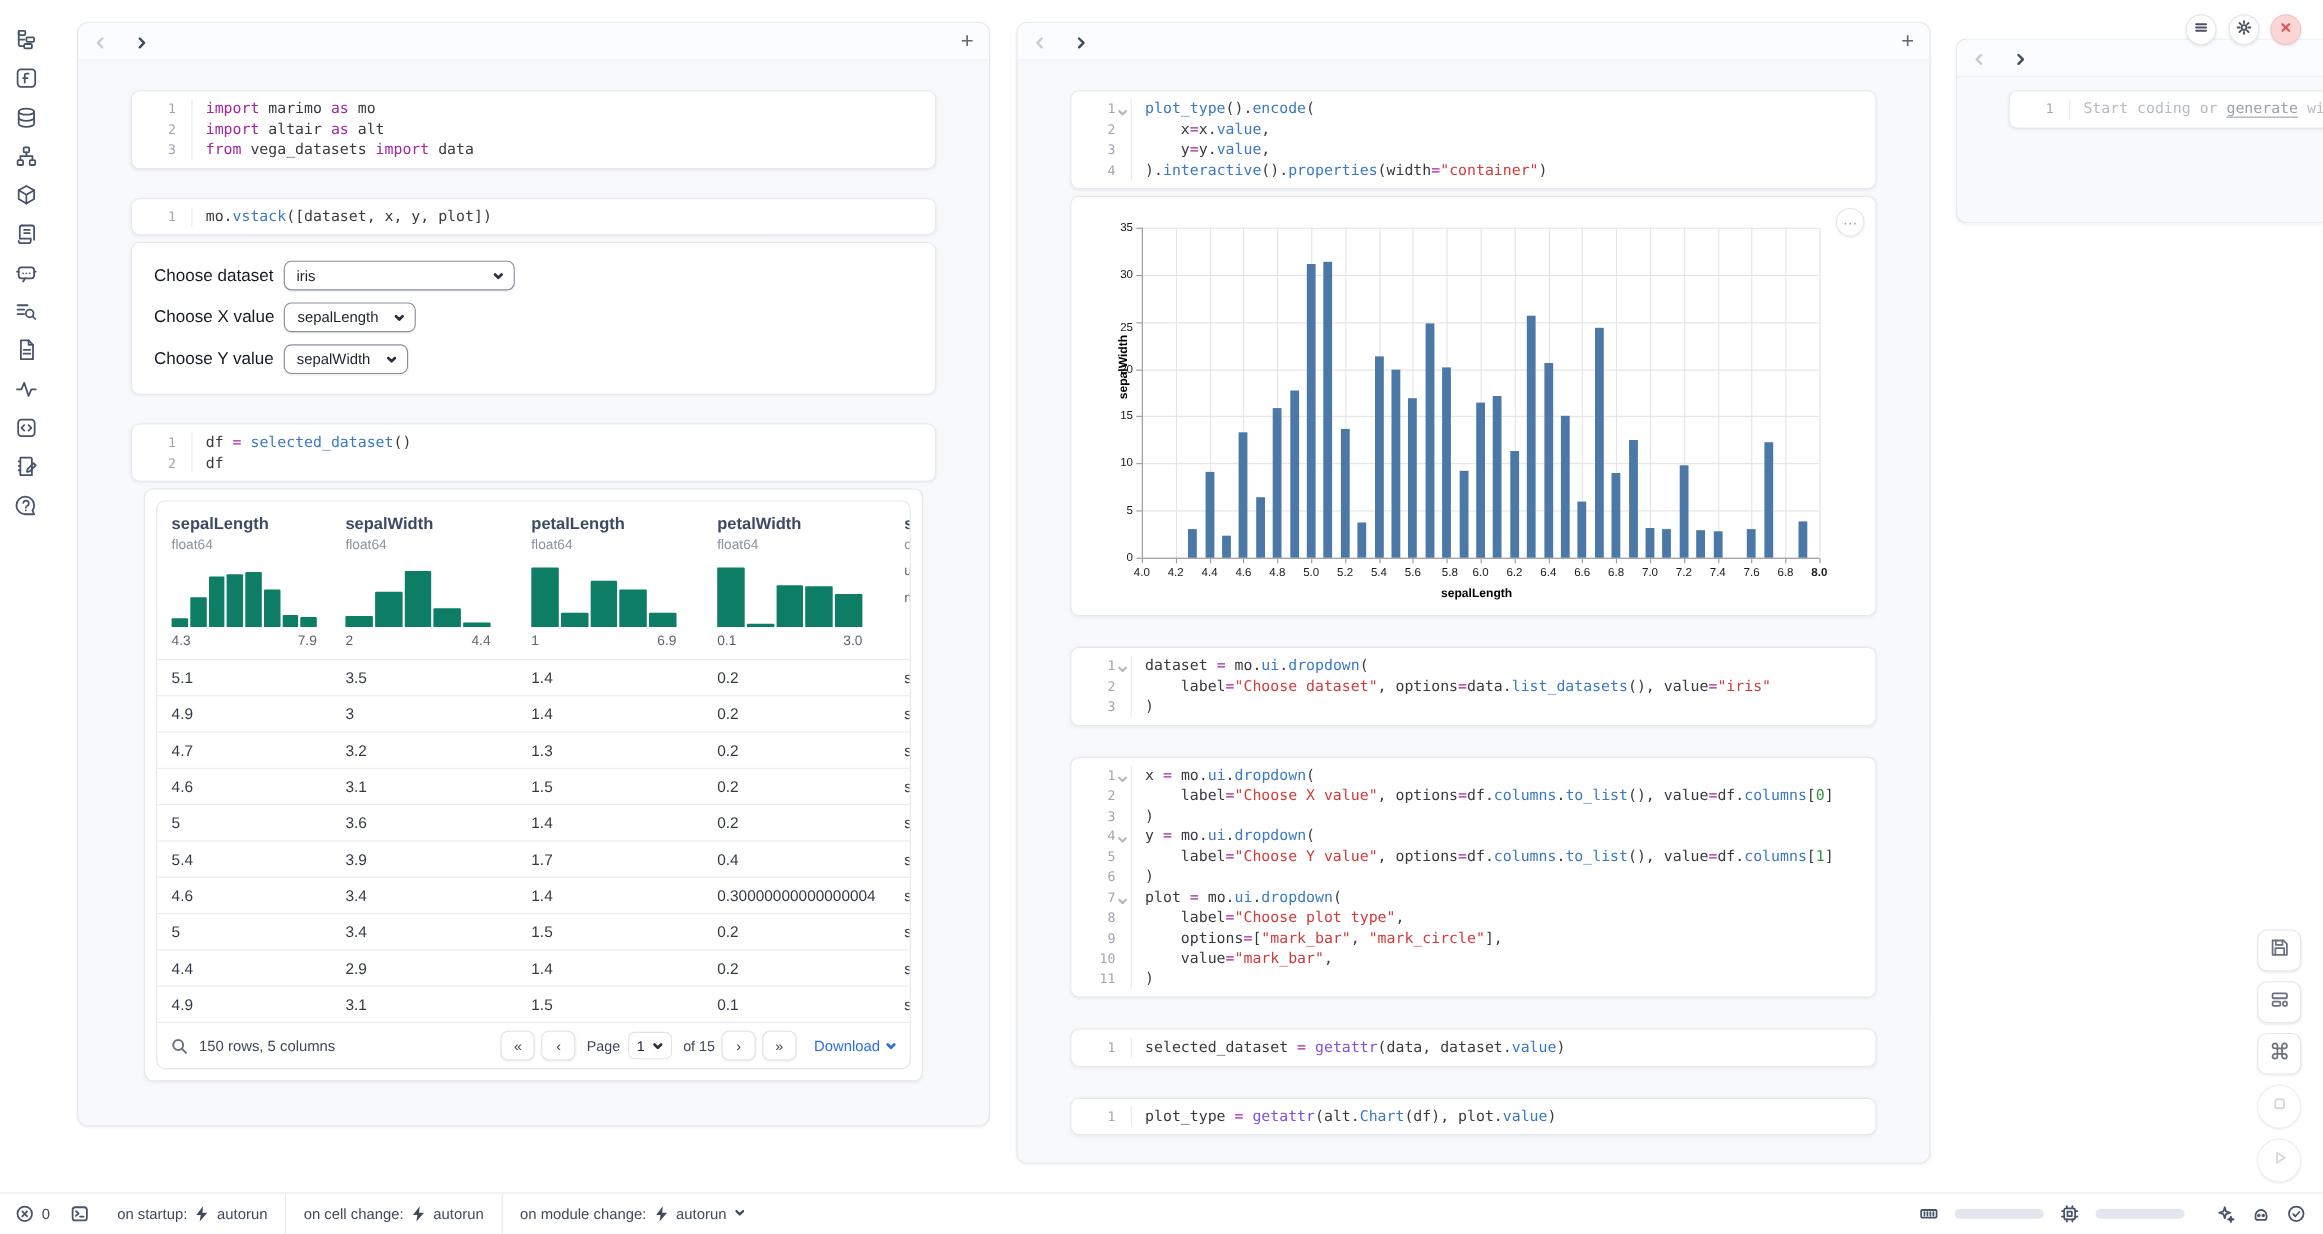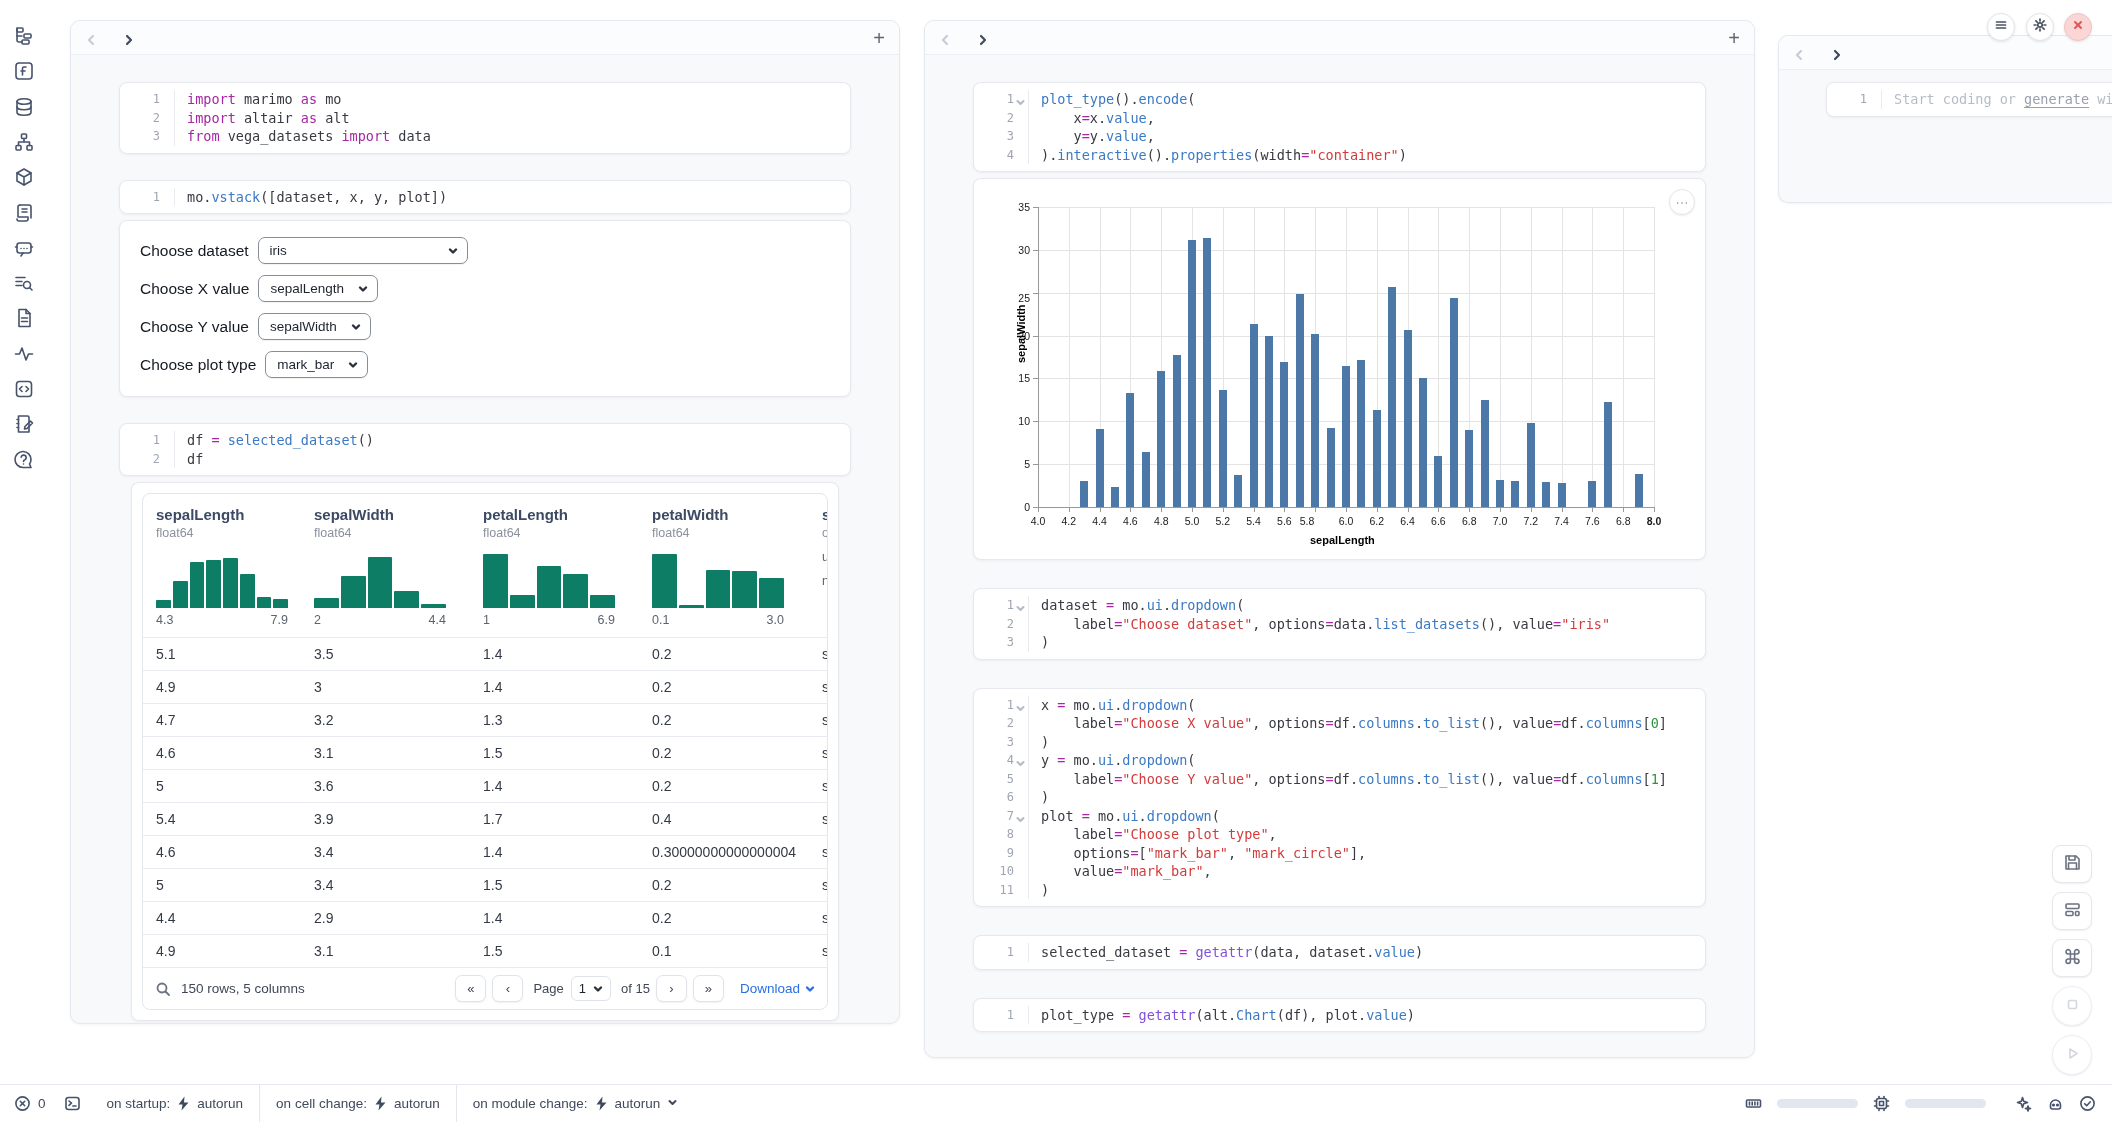--- a/index.html
+++ b/index.html
@@ -247,31 +247,20 @@
                   <svg viewBox="0 0 10 10">
                     <polyline points="2,3.5 5,6.5 8,3.5"></polyline>
                   </svg>
                 </span>
               </span>
             </div>
             <div class="formrow">
               <span class="flabel">Choose Y value</span>
               <span class="fselect">
                 <span>sepalWidth</span>
-                <span class="chev">
-                  <svg viewBox="0 0 10 10">
-                    <polyline points="2,3.5 5,6.5 8,3.5"></polyline>
-                  </svg>
-                </span>
-              </span>
-            </div>
-            <div class="formrow">
-              <span class="flabel">Choose plot type</span>
-              <span class="fselect">
-                <span>mark_bar</span>
                 <span class="chev">
                   <svg viewBox="0 0 10 10">
                     <polyline points="2,3.5 5,6.5 8,3.5"></polyline>
                   </svg>
                 </span>
               </span>
             </div>
           </div>
         </div>
         <div class="codecell">
@@ -485,21 +474,21 @@
               <div class="tickmark" style="left: 236.8px; top: 316px; width: 1px; height: 5px;"></div>
               <div class="xtick" style="left: 221.8px; top: 324px;">5.2</div>
               <div class="gridv" style="left: 267.6px; top: 16px; height: 300px;"></div>
               <div class="tickmark" style="left: 267.6px; top: 316px; width: 1px; height: 5px;"></div>
               <div class="xtick" style="left: 252.6px; top: 324px;">5.4</div>
               <div class="gridv" style="left: 298.4px; top: 16px; height: 300px;"></div>
               <div class="tickmark" style="left: 298.4px; top: 316px; width: 1px; height: 5px;"></div>
               <div class="xtick" style="left: 283.4px; top: 324px;">5.6</div>
               <div class="gridv" style="left: 329.2px; top: 16px; height: 300px;"></div>
               <div class="tickmark" style="left: 329.2px; top: 316px; width: 1px; height: 5px;"></div>
-              <div class="xtick" style="left: 306px; top: 324px;">5.8</div>
+              <div class="xtick" style="left: 317px; top: 324px;">5.8</div>
               <div class="gridv" style="left: 360px; top: 16px; height: 300px;"></div>
               <div class="tickmark" style="left: 360px; top: 316px; width: 1px; height: 5px;"></div>
               <div class="xtick" style="left: 345px; top: 324px;">6.0</div>
               <div class="gridv" style="left: 390.8px; top: 16px; height: 300px;"></div>
               <div class="tickmark" style="left: 390.8px; top: 316px; width: 1px; height: 5px;"></div>
               <div class="xtick" style="left: 375.8px; top: 324px;">6.2</div>
               <div class="gridv" style="left: 421.6px; top: 16px; height: 300px;"></div>
               <div class="tickmark" style="left: 421.6px; top: 316px; width: 1px; height: 5px;"></div>
               <div class="xtick" style="left: 406.6px; top: 324px;">6.4</div>
               <div class="gridv" style="left: 452.4px; top: 16px; height: 300px;"></div>

